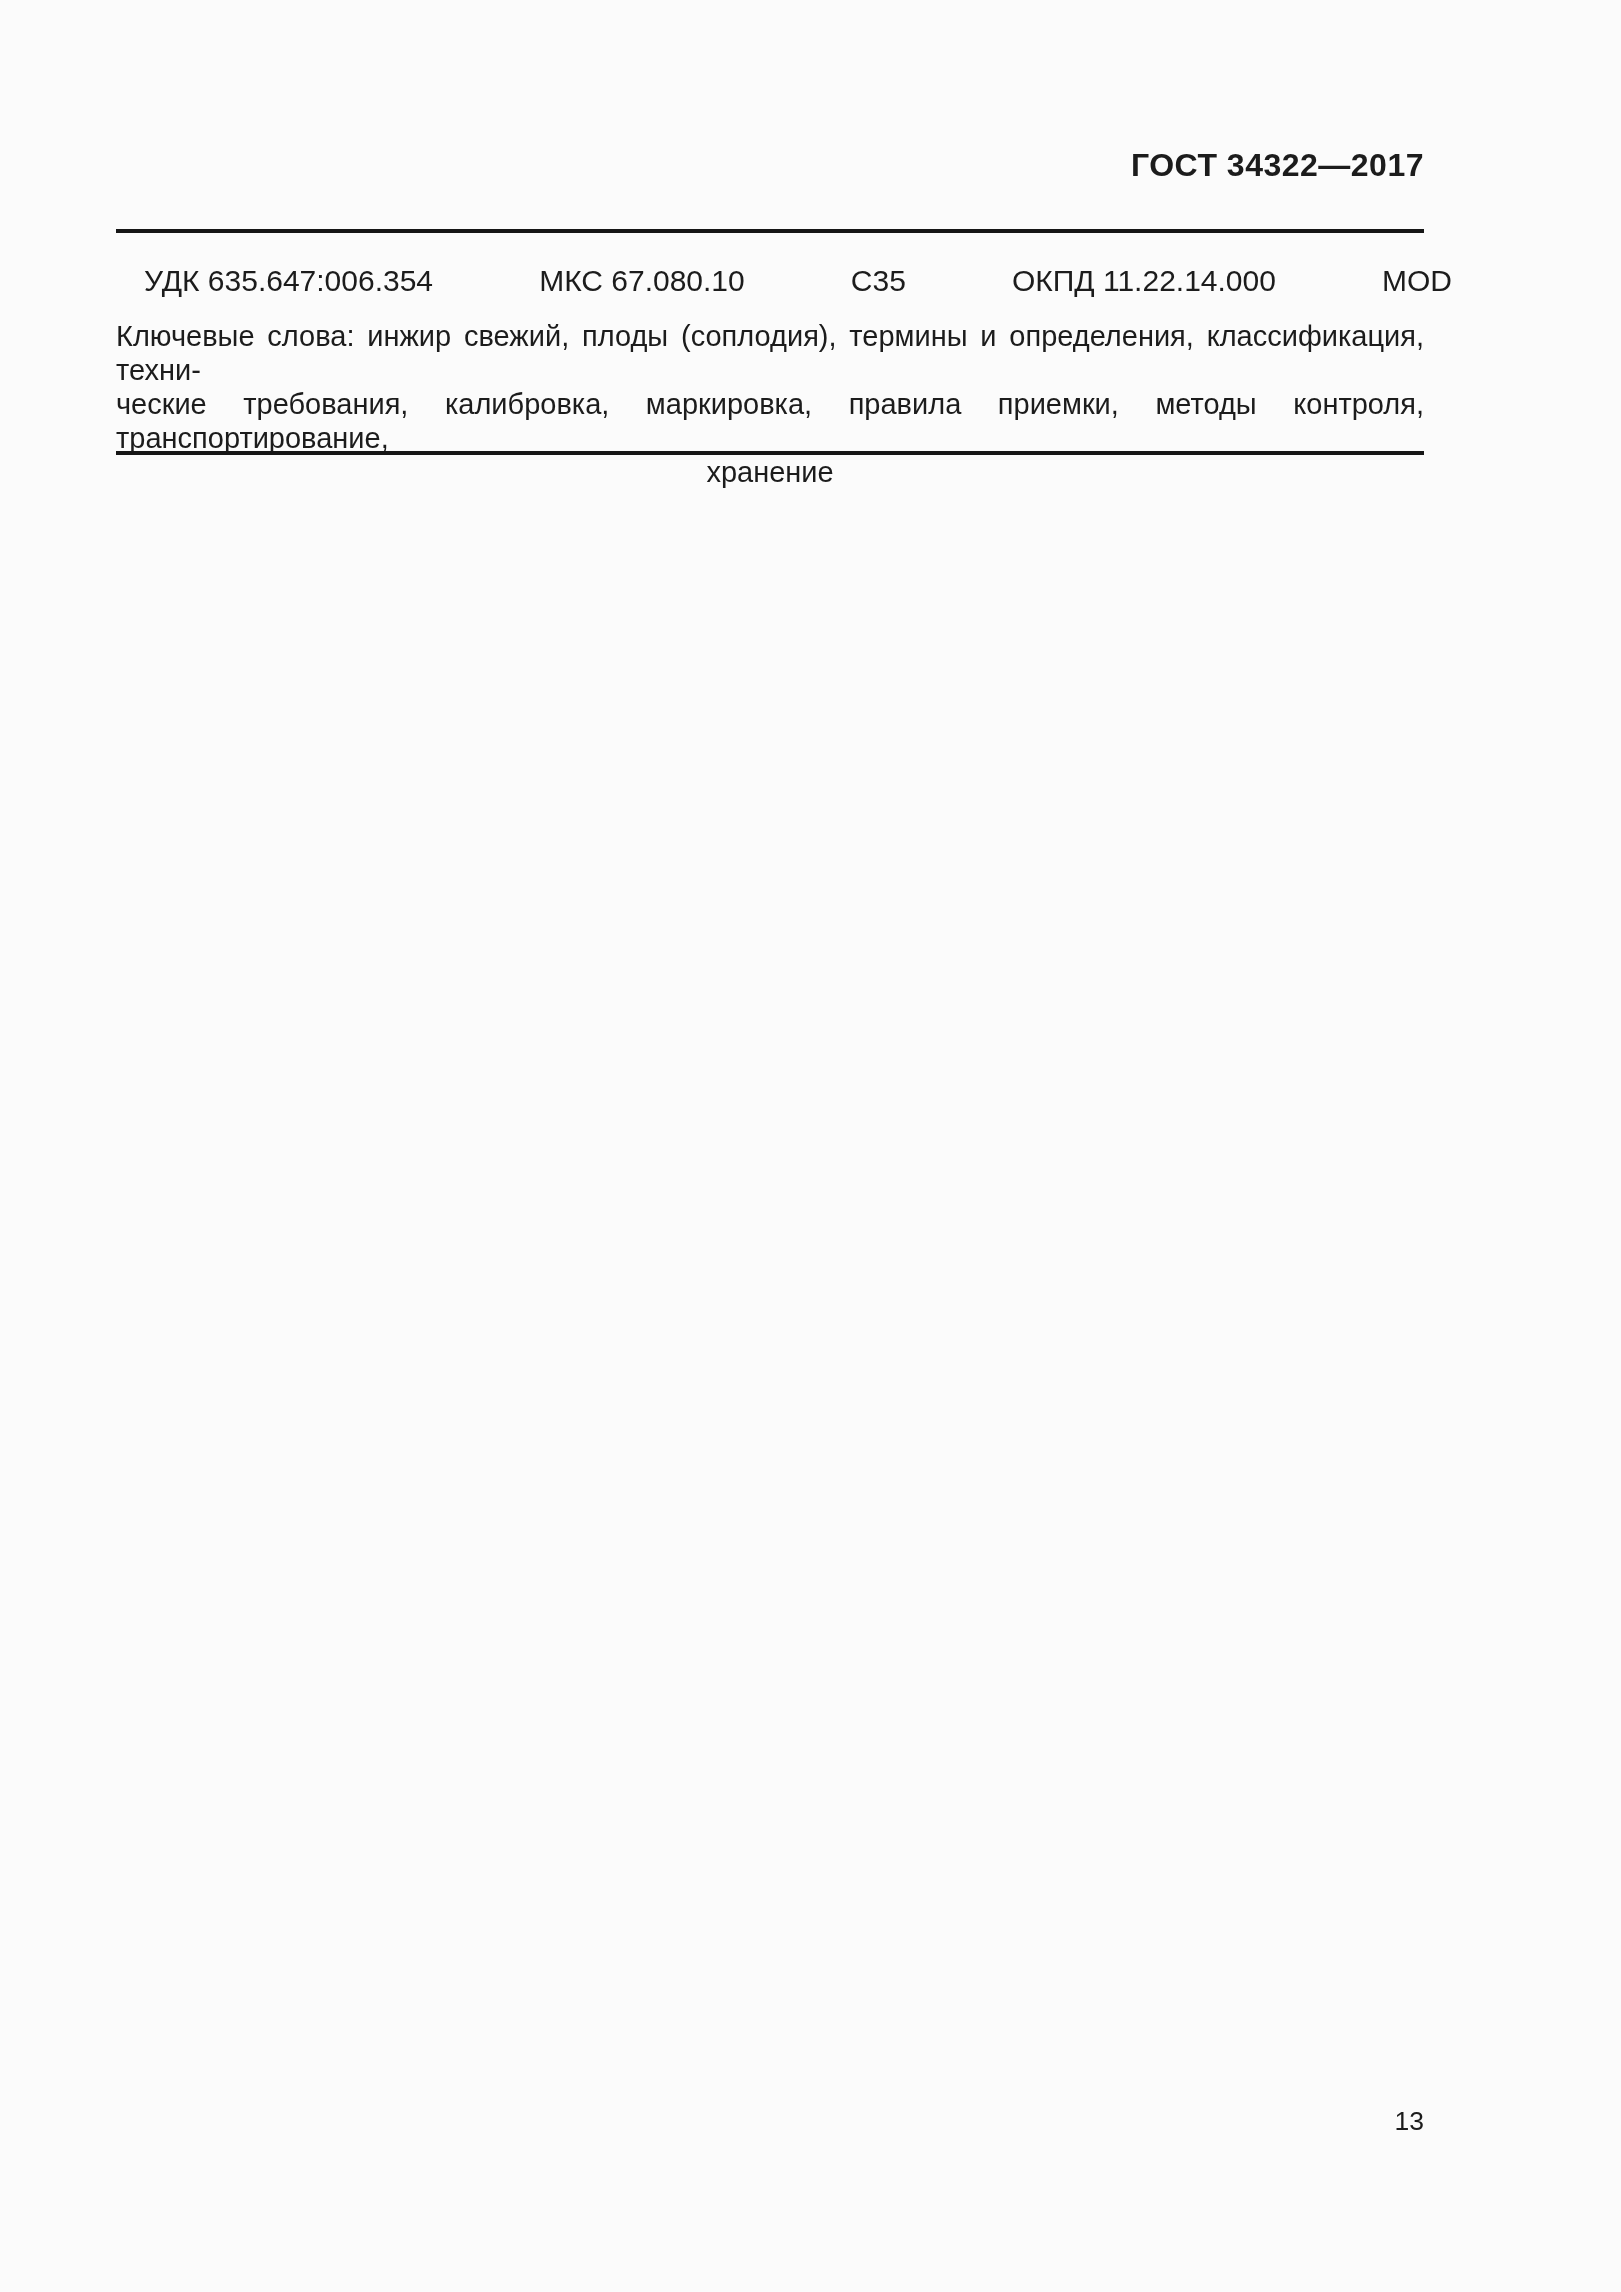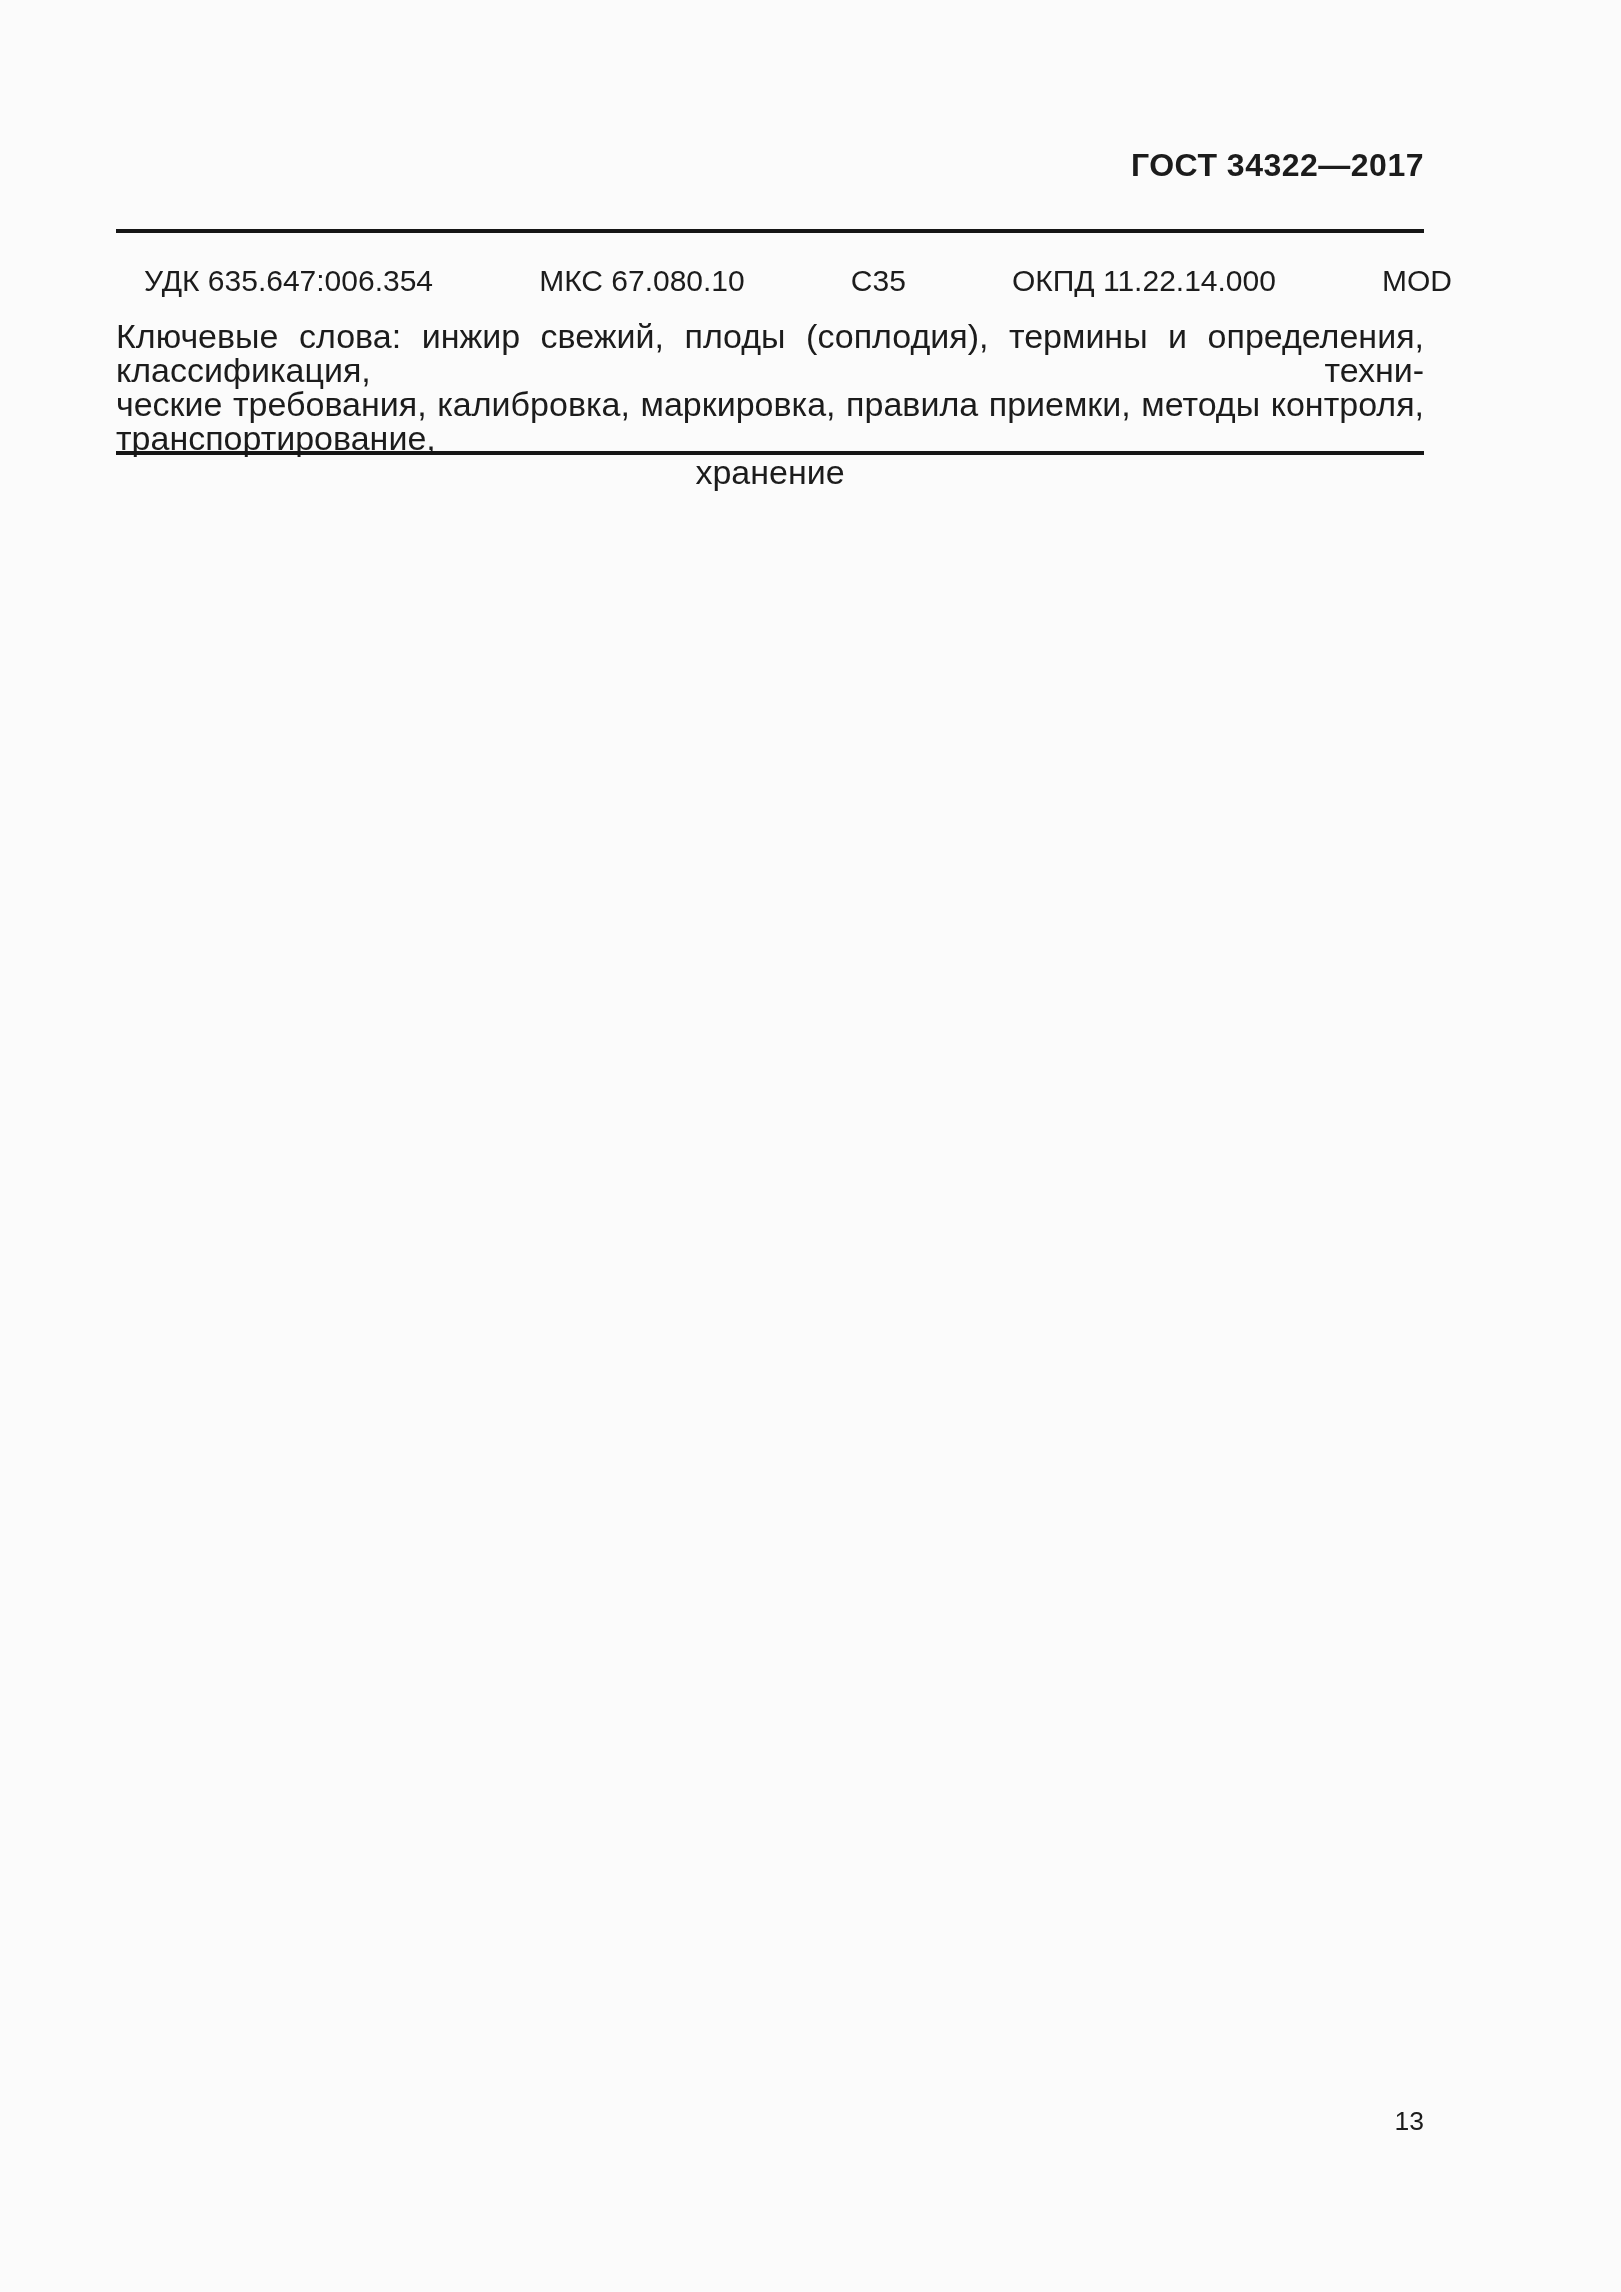--- a/index.html
+++ b/index.html
@@ -44,21 +44,21 @@
     align-items: flex-end;
     font-size: 30px;
     white-space: nowrap;
     margin-left: 28px;
   }
   .keywords {
     position: absolute;
     top: 319px;
     left: 116px;
     width: 1308px;
-    font-size: 34px;
+    font-size: 29px;
   }
   .kw-line {
     line-height: 34px;
     text-align: center;
   }
   .kw-line.justify {
     text-align: justify;
     text-align-last: justify;
   }
   .page-number {

